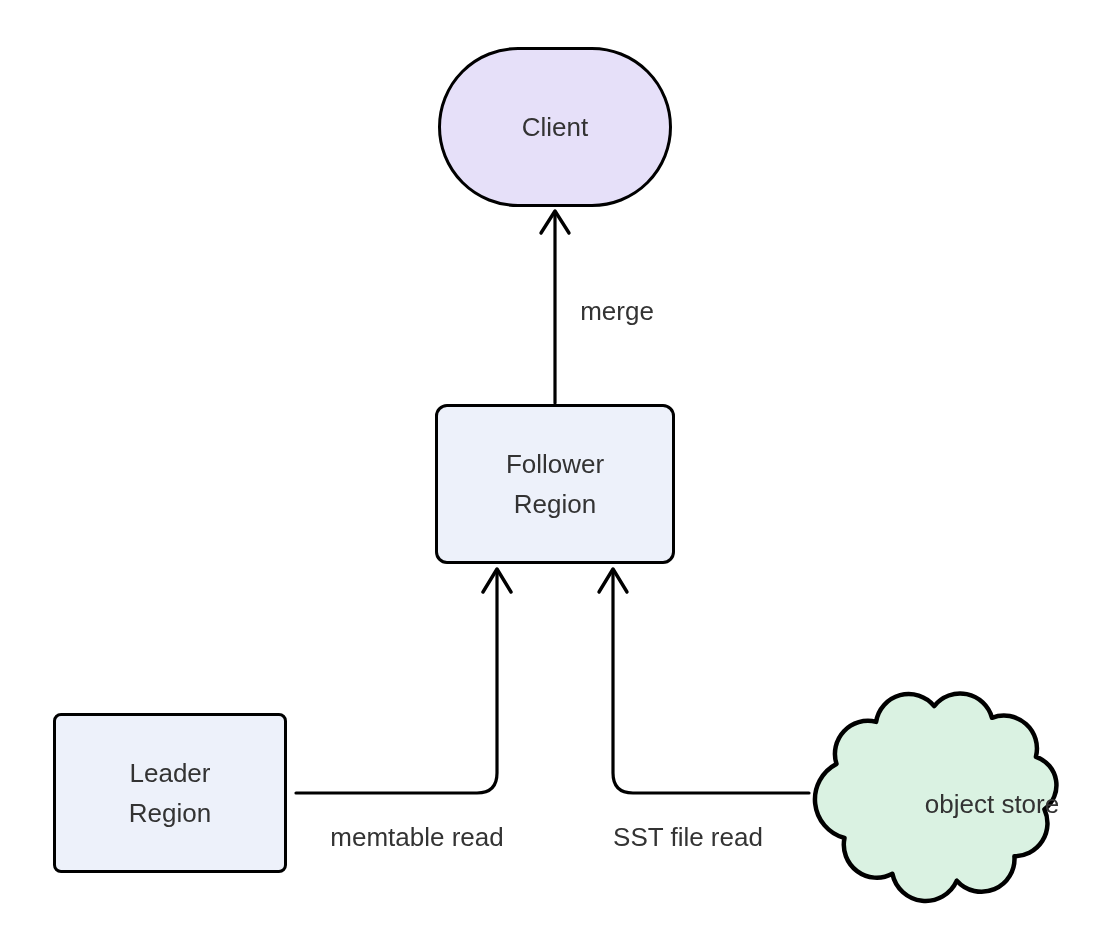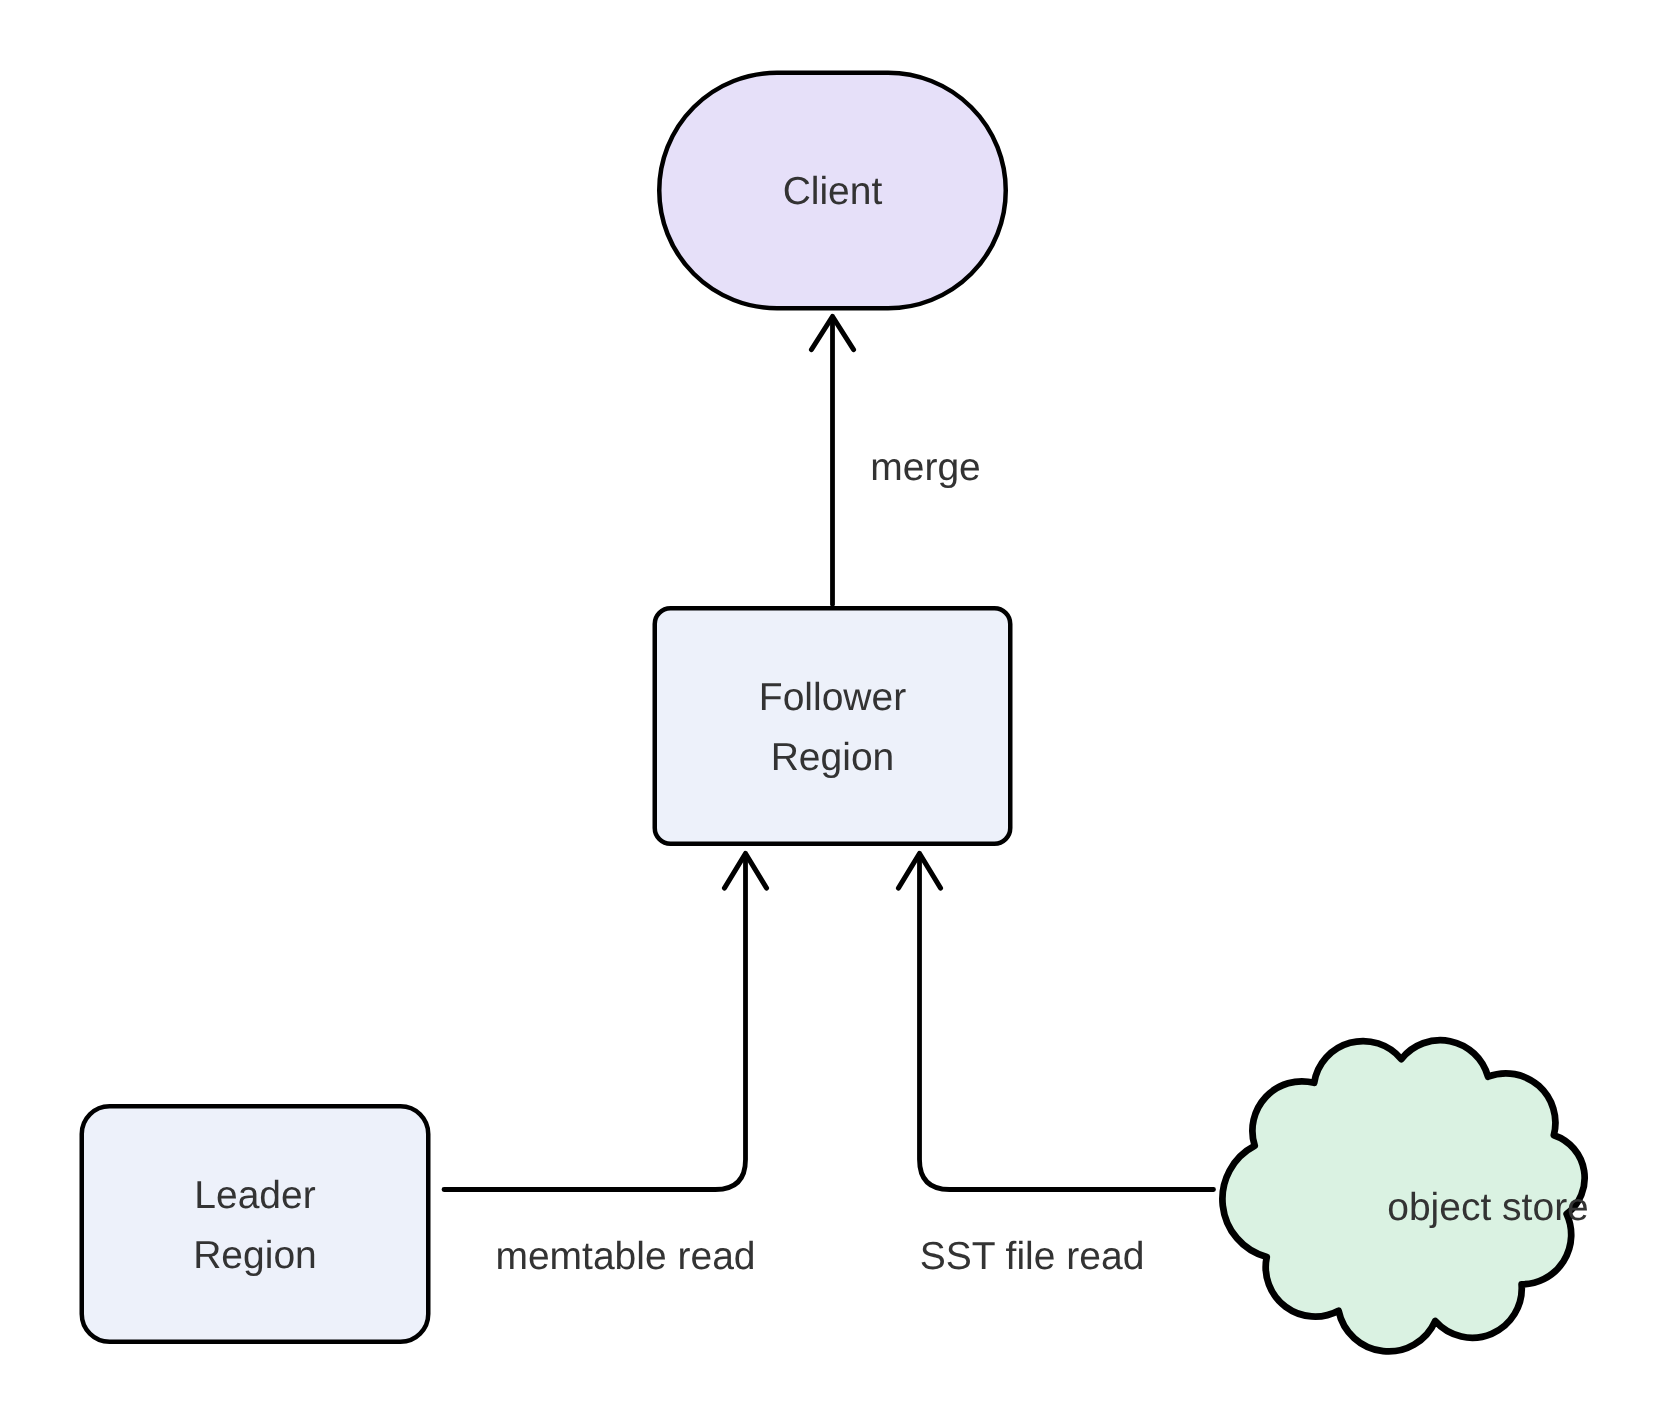--- a/index.html
+++ b/index.html
@@ -56,23 +56,23 @@
     background: var(--client-fill, #e6e0f9);
   }
   #node-follower {
     left: 435px; top: 404px;
     width: 240px; height: 160px;
     border-radius: 12px;
     background: var(--region-fill, #edf1fa);
     text-align: center;
   }
   #node-leader {
-    left: 53px; top: 736px;
+    left: 53px; top: 713px;
     width: 234px; height: 160px;
-    border-radius: 20px;
+    border-radius: 8px;
     background: var(--region-fill, #edf1fa);
   }
   .edge-label, .cloud-label {
     position: absolute;
     transform: translate(-50%, -50%);
     color: var(--text, #333);
     font-size: 26px;
     line-height: 32px;
     white-space: nowrap;
   }

